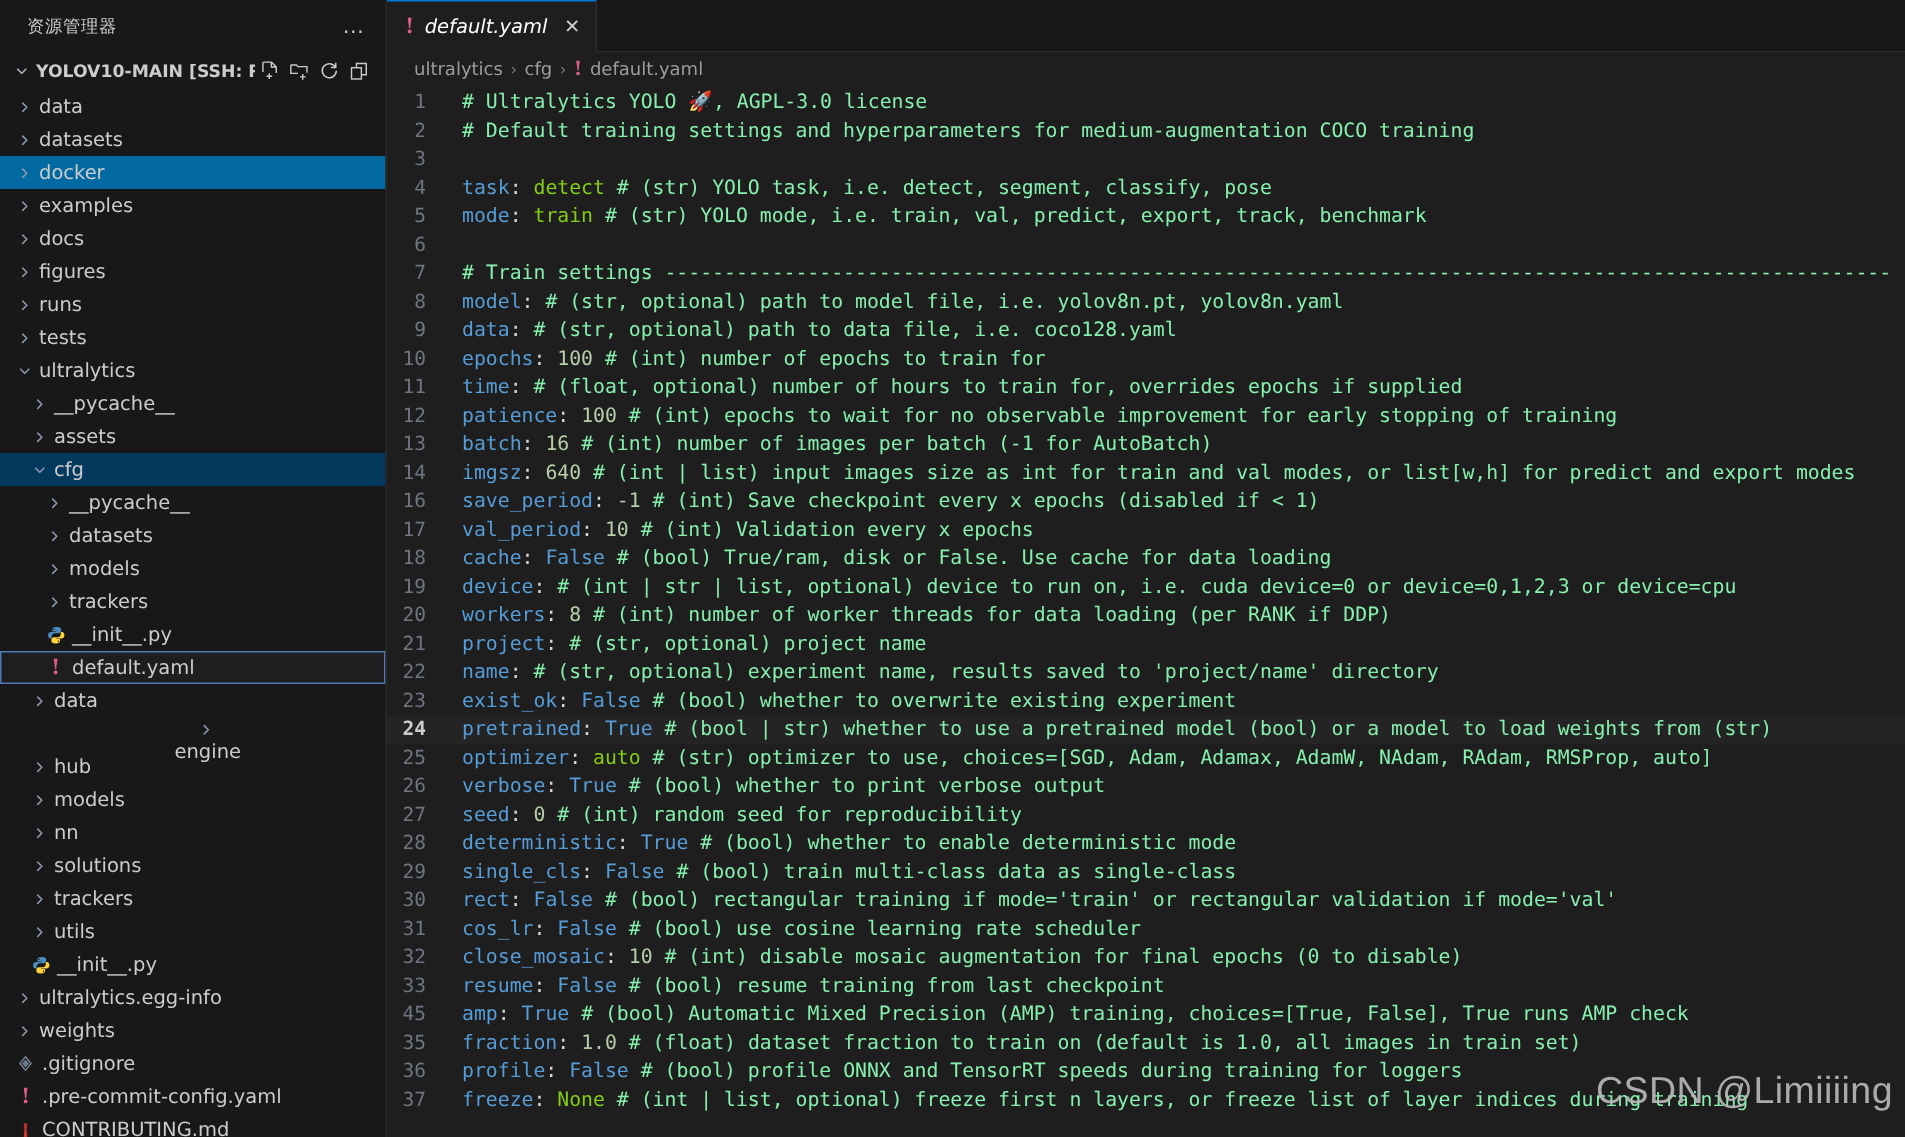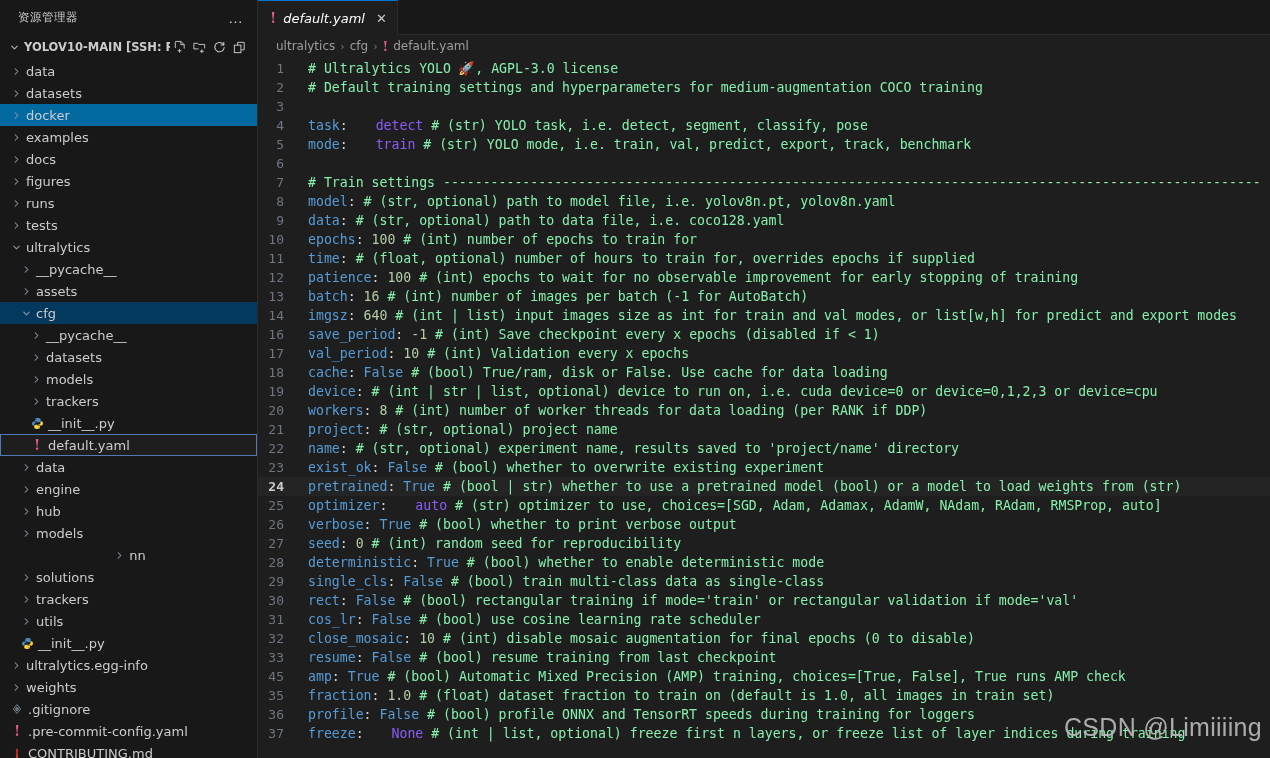--- a/index.html
+++ b/index.html
@@ -89,21 +89,21 @@
     width: 46px; flex: 0 0 46px; text-align: right; padding-right: 20px;
     color: #6e7681; font-family: "DejaVu Sans Mono", monospace; font-size: 13px;
   }
   .cline.active .ln { color: #cccccc; font-weight: bold; }
   .ctext { padding-left: 4px; }
 
   .t-com  { color: #86efac; }
   .t-key  { color: #569cd6; }
   .t-pun  { color: #d4d4d4; }
   .t-num  { color: #b5cea8; }
-  .t-str  { color: #8b5cf6; margin-left: 20px; }
+  .t-str  { color: #84cc16; }
   .t-bool { color: #569cd6; }
 
   .watermark {
     position: absolute; right: 8px; bottom: 16px;
     font-size: 25px; color: #b8b8b8; opacity: .92;
     font-family: "Liberation Sans", sans-serif; letter-spacing: .3px;
     pointer-events: none;
   }
 </style>
 </head>
@@ -297,21 +297,21 @@
           <span class="lbl">default.yaml</span>
         </div>
         <div class="row" style="padding-left: 18px;">
           <span class="chev">
             <svg width="11" height="11" viewBox="0 0 16 16">
               <path d="M6 4l4 4-4 4" stroke="#8a9bb0" stroke-width="1.5" fill="none" stroke-linecap="round" stroke-linejoin="round"></path>
             </svg>
           </span>
           <span class="lbl">data</span>
         </div>
-        <div class="row" style="padding-left: 18px;">
+        <div class="row" style="padding-left: 18px; flex-direction: column;">
           <span class="chev">
             <svg width="11" height="11" viewBox="0 0 16 16">
               <path d="M6 4l4 4-4 4" stroke="#8a9bb0" stroke-width="1.5" fill="none" stroke-linecap="round" stroke-linejoin="round"></path>
             </svg>
           </span>
           <span class="lbl">engine</span>
         </div>
         <div class="row" style="padding-left: 18px;">
           <span class="chev">
             <svg width="11" height="11" viewBox="0 0 16 16">
@@ -321,21 +321,21 @@
           <span class="lbl">hub</span>
         </div>
         <div class="row" style="padding-left: 18px;">
           <span class="chev">
             <svg width="11" height="11" viewBox="0 0 16 16">
               <path d="M6 4l4 4-4 4" stroke="#8a9bb0" stroke-width="1.5" fill="none" stroke-linecap="round" stroke-linejoin="round"></path>
             </svg>
           </span>
           <span class="lbl">models</span>
         </div>
-        <div class="row" style=" justify-content: center;">
+        <div class="row" style="padding-left: 18px;">
           <span class="chev">
             <svg width="11" height="11" viewBox="0 0 16 16">
               <path d="M6 4l4 4-4 4" stroke="#8a9bb0" stroke-width="1.5" fill="none" stroke-linecap="round" stroke-linejoin="round"></path>
             </svg>
           </span>
           <span class="lbl">nn</span>
         </div>
         <div class="row" style="padding-left: 18px;">
           <span class="chev">
             <svg width="11" height="11" viewBox="0 0 16 16">

